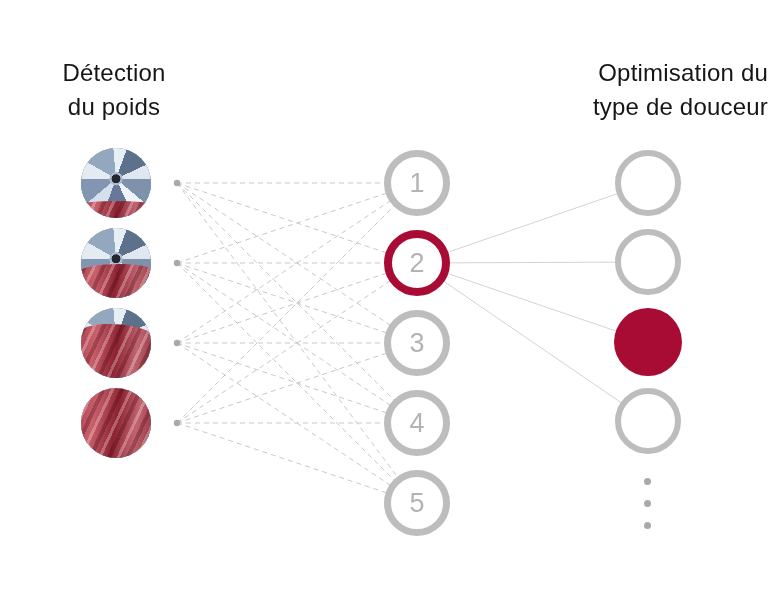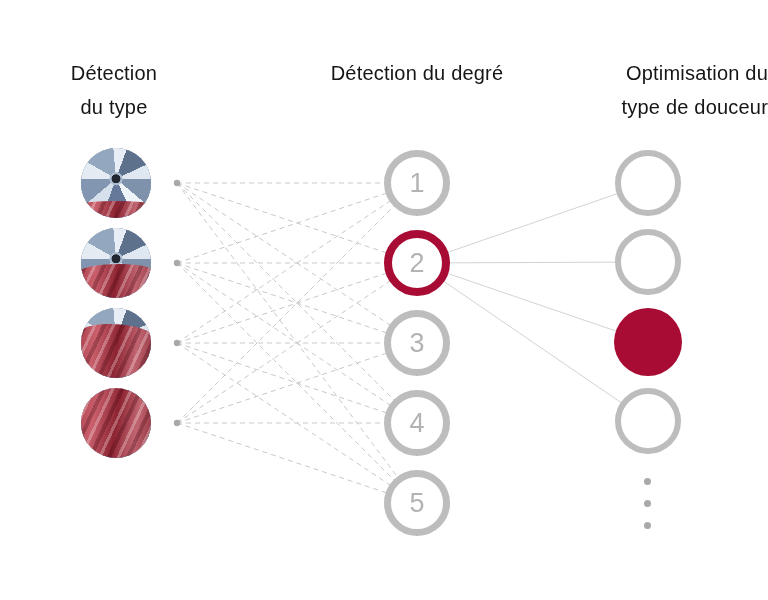--- a/index.html
+++ b/index.html
@@ -3,21 +3,21 @@
 <meta charset="utf-8">
 <style>
   html,body{margin:0;padding:0;background:#fff;}
   #stage{
     position:relative;width:768px;height:600px;background:#ffffff;overflow:hidden;
     font-family:"Liberation Sans",sans-serif;
   }
   
   .col-title{
     position:absolute;top:56px;text-align:center;
-    font-size:20px;line-height:34px;color:var(--text,#161616);
+    font-size:24px;line-height:34px;color:var(--text,#161616);
     letter-spacing:0.2px;font-weight:400;
   }
   .col-title span{display:block;}
   #title-weight{left:14px;width:200px;}
   #title-softness{left:297px;width:240px;}
   #title-wash{left:548px;width:220px;text-align:right;}
 
   
   svg.wires{position:absolute;left:0;top:0;width:768px;height:600px;z-index:1;}
 
@@ -110,24 +110,23 @@
       <line x1="417" y1="263" x2="648" y2="342" stroke="#d3d3d3" stroke-width="1"></line>
       <line x1="417" y1="263" x2="648" y2="421" stroke="#d3d3d3" stroke-width="1"></line>
       <circle cx="177" cy="183" r="3.2" fill="#a9a9a9"></circle>
       <circle cx="177" cy="263" r="3.2" fill="#a9a9a9"></circle>
       <circle cx="177" cy="343" r="3.2" fill="#a9a9a9"></circle>
       <circle cx="177" cy="423" r="3.2" fill="#a9a9a9"></circle>
     </svg>
 
   <div class="col-title" id="title-weight">
     <span>Détection</span>
-    <span>du type</span>
+    <span>du poids</span>
   </div>
   <div class="col-title" id="title-softness">
-    <span>Détection du degré</span>
   </div>
   <div class="col-title" id="title-wash">
     <span>Optimisation du</span>
     <span>type de douceur</span>
   </div>
 
   <div class="photo p1 fabric-low">
     <div class="drum"></div>
     <div class="fabric"></div>
   </div>

